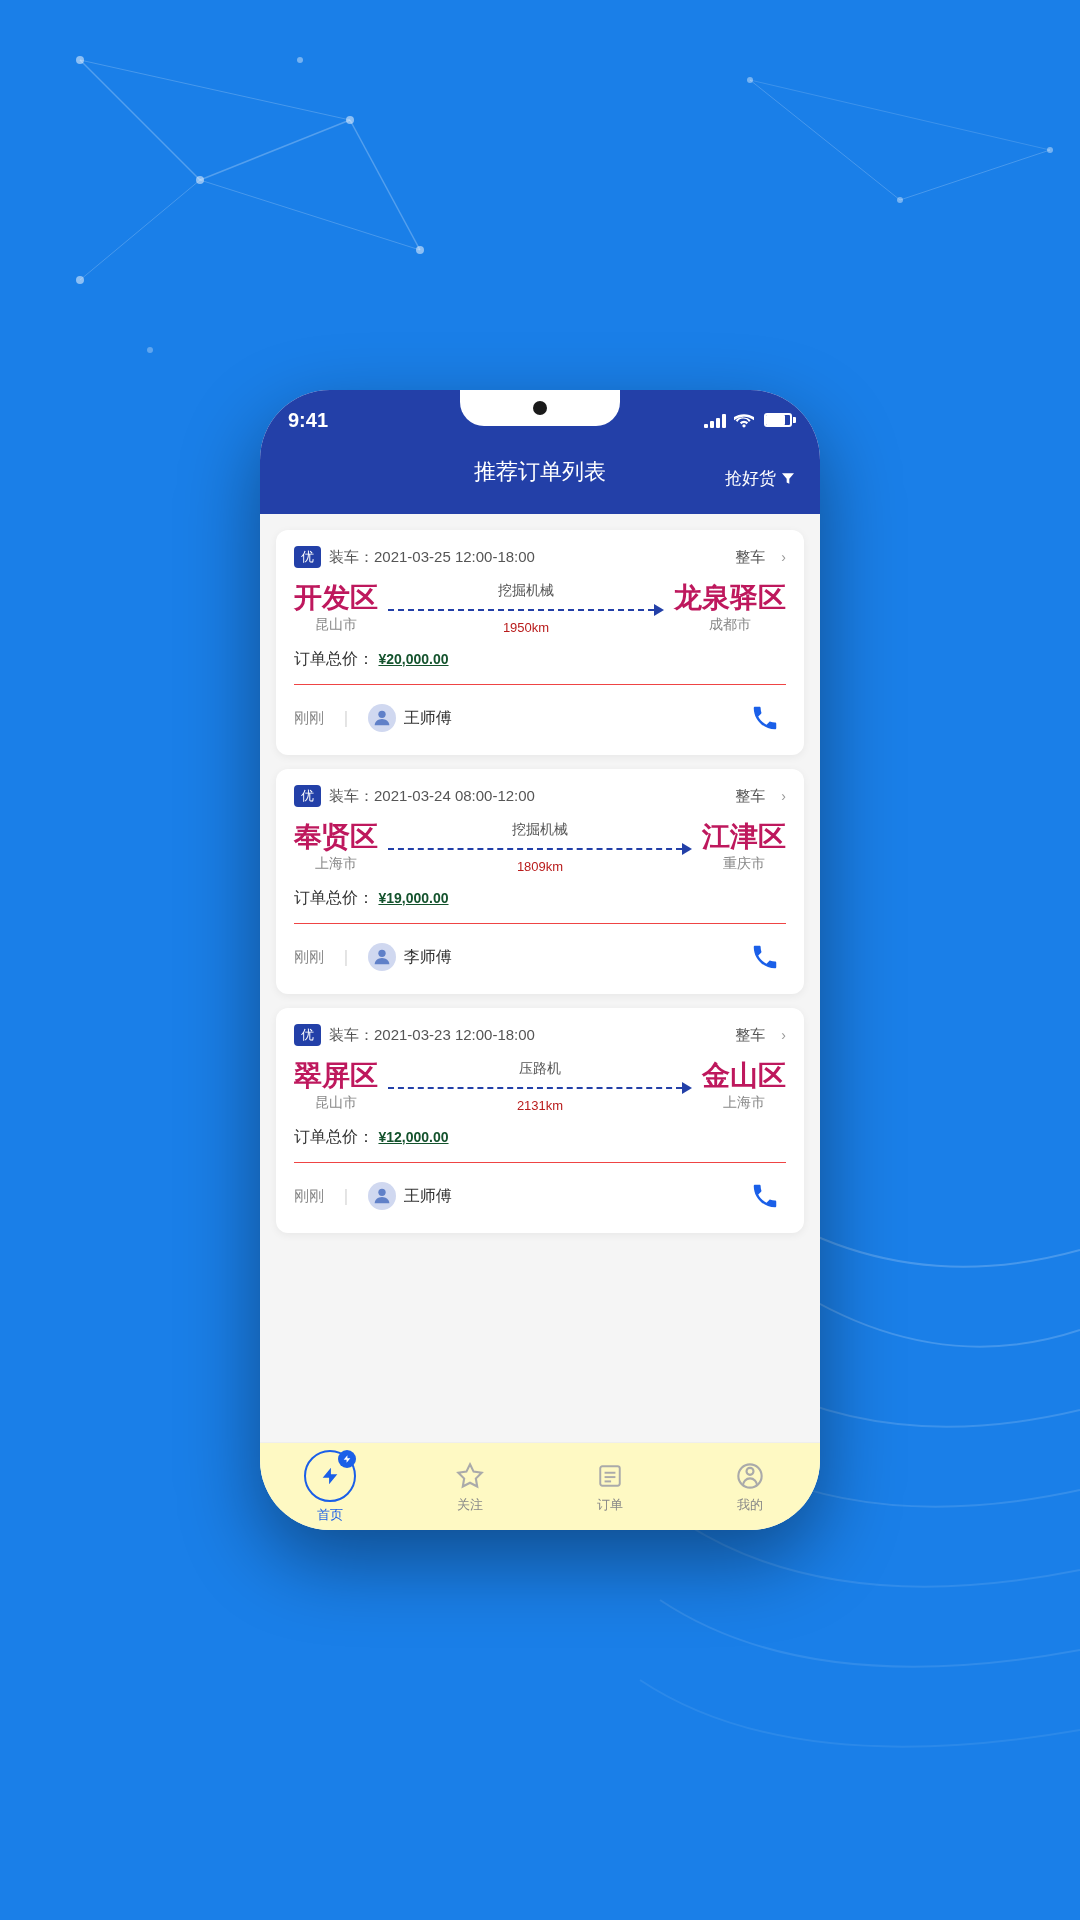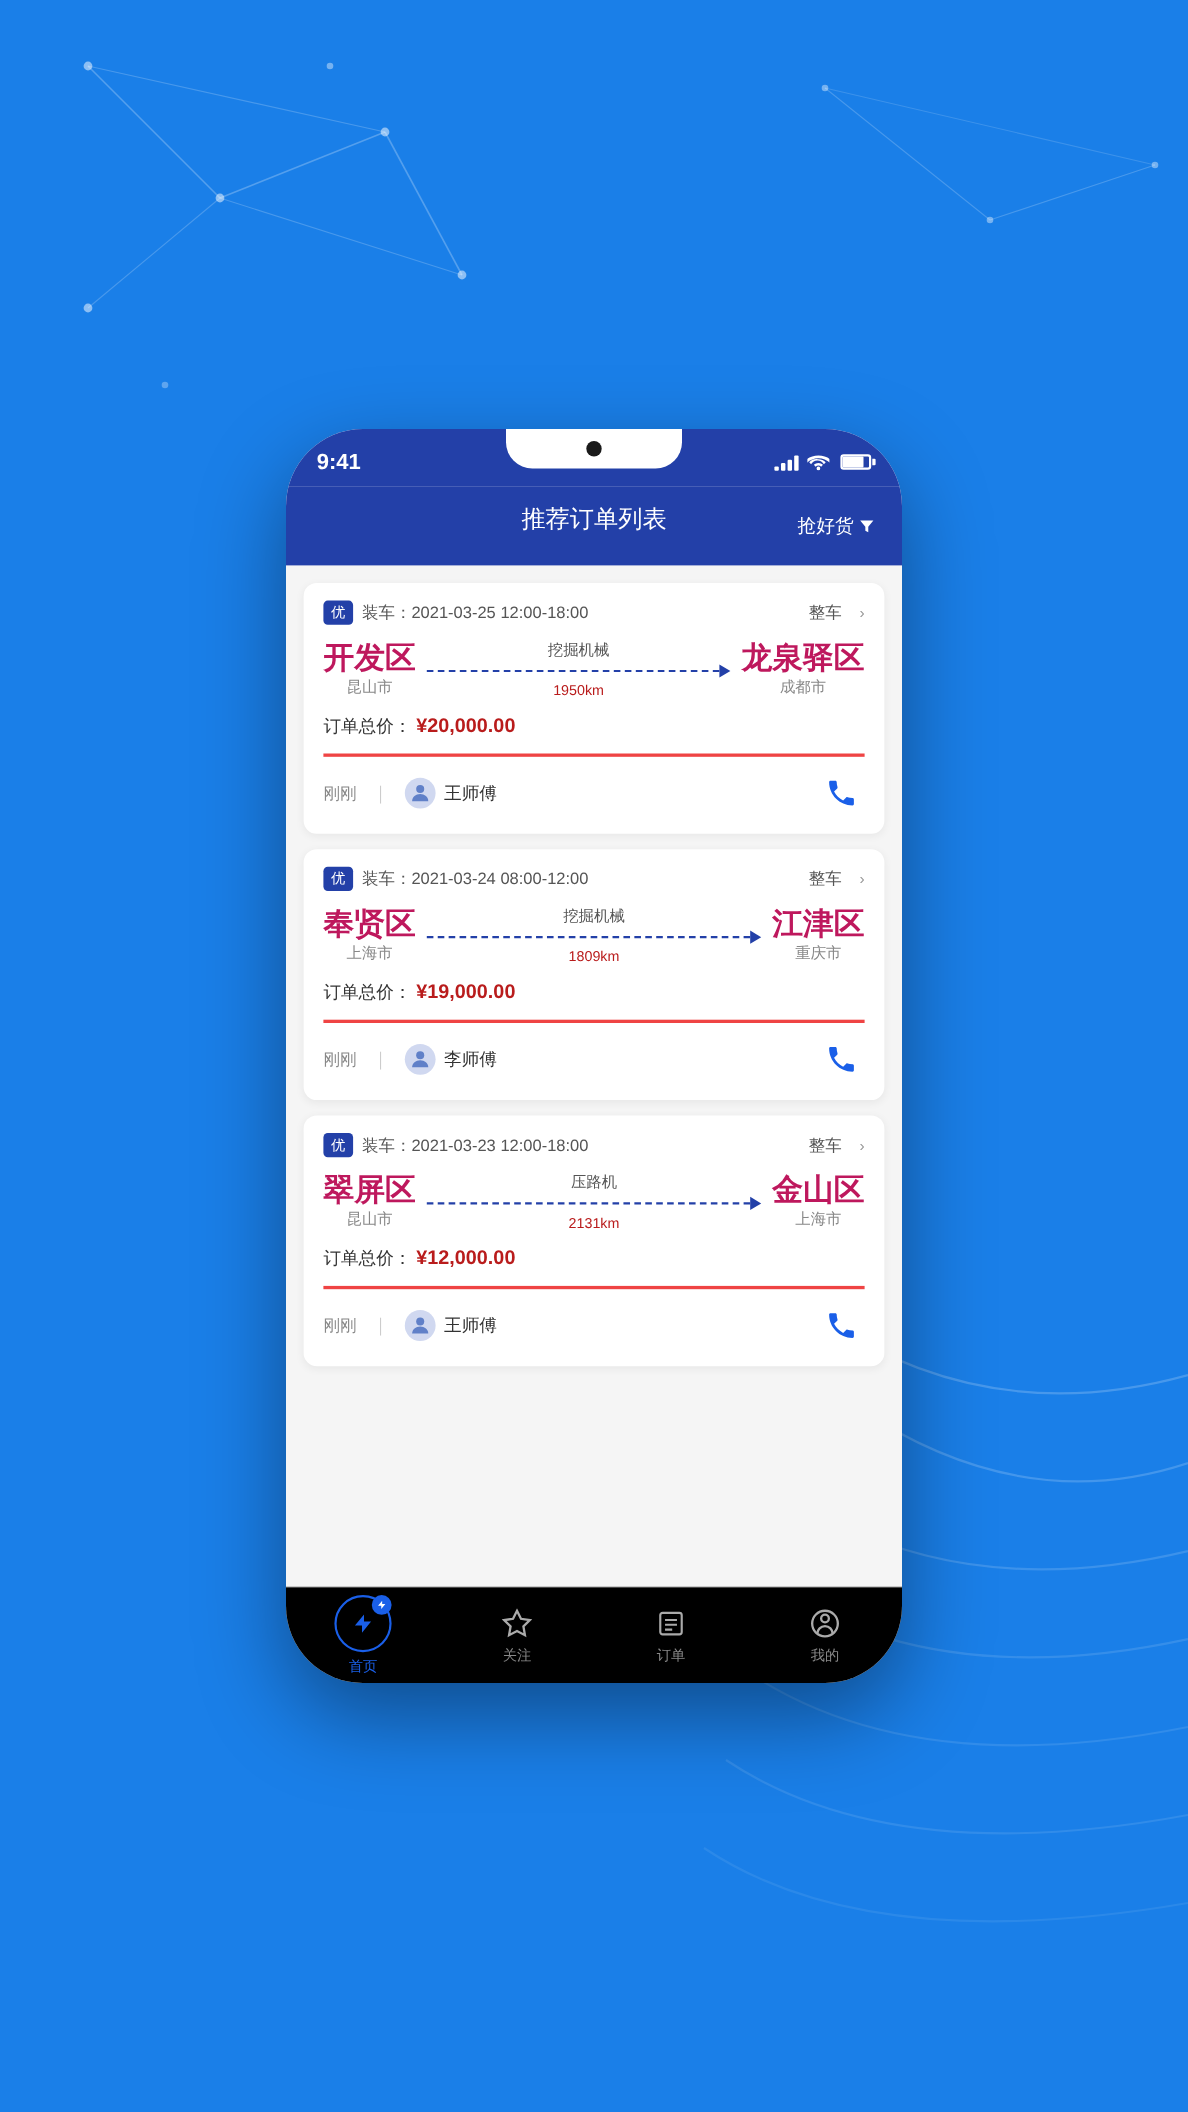--- a/index.html
+++ b/index.html
@@ -258,31 +258,32 @@
 
     
     .price-row {
       margin-bottom: 14px;
     }
     .price-label {
       font-size: 16px;
       color: #333;
     }
     .price-value {
-      color: #b91c1c;
-      font-size: 18px;
+      color: #14532d;
+      font-size: 14px;
       font-weight: 600;
+      text-decoration: underline;
     }
 
     
     .card-footer {
       display: flex;
       align-items: center;
       justify-content: space-between;
-      border-top: 3px solid #ef4444;
+      border-top: 1px solid #ef4444;
       padding-top: 12px;
     }
     .driver-info {
       display: flex;
       align-items: center;
       gap: 8px;
     }
     .just-now {
       font-size: 15px;
       color: #888;
@@ -309,21 +310,21 @@
       width: 42px;
       height: 42px;
       display: flex;
       align-items: center;
       justify-content: center;
     }
 
     
     .bottom-nav {
       height: 88px;
-      background: #000000;
+      background: #fef9c3;
       border-top: 1px solid #eee;
       display: flex;
       align-items: center;
       justify-content: space-around;
       flex-shrink: 0;
     }
     .nav-item {
       display: flex;
       flex-direction: column;
       align-items: center;

